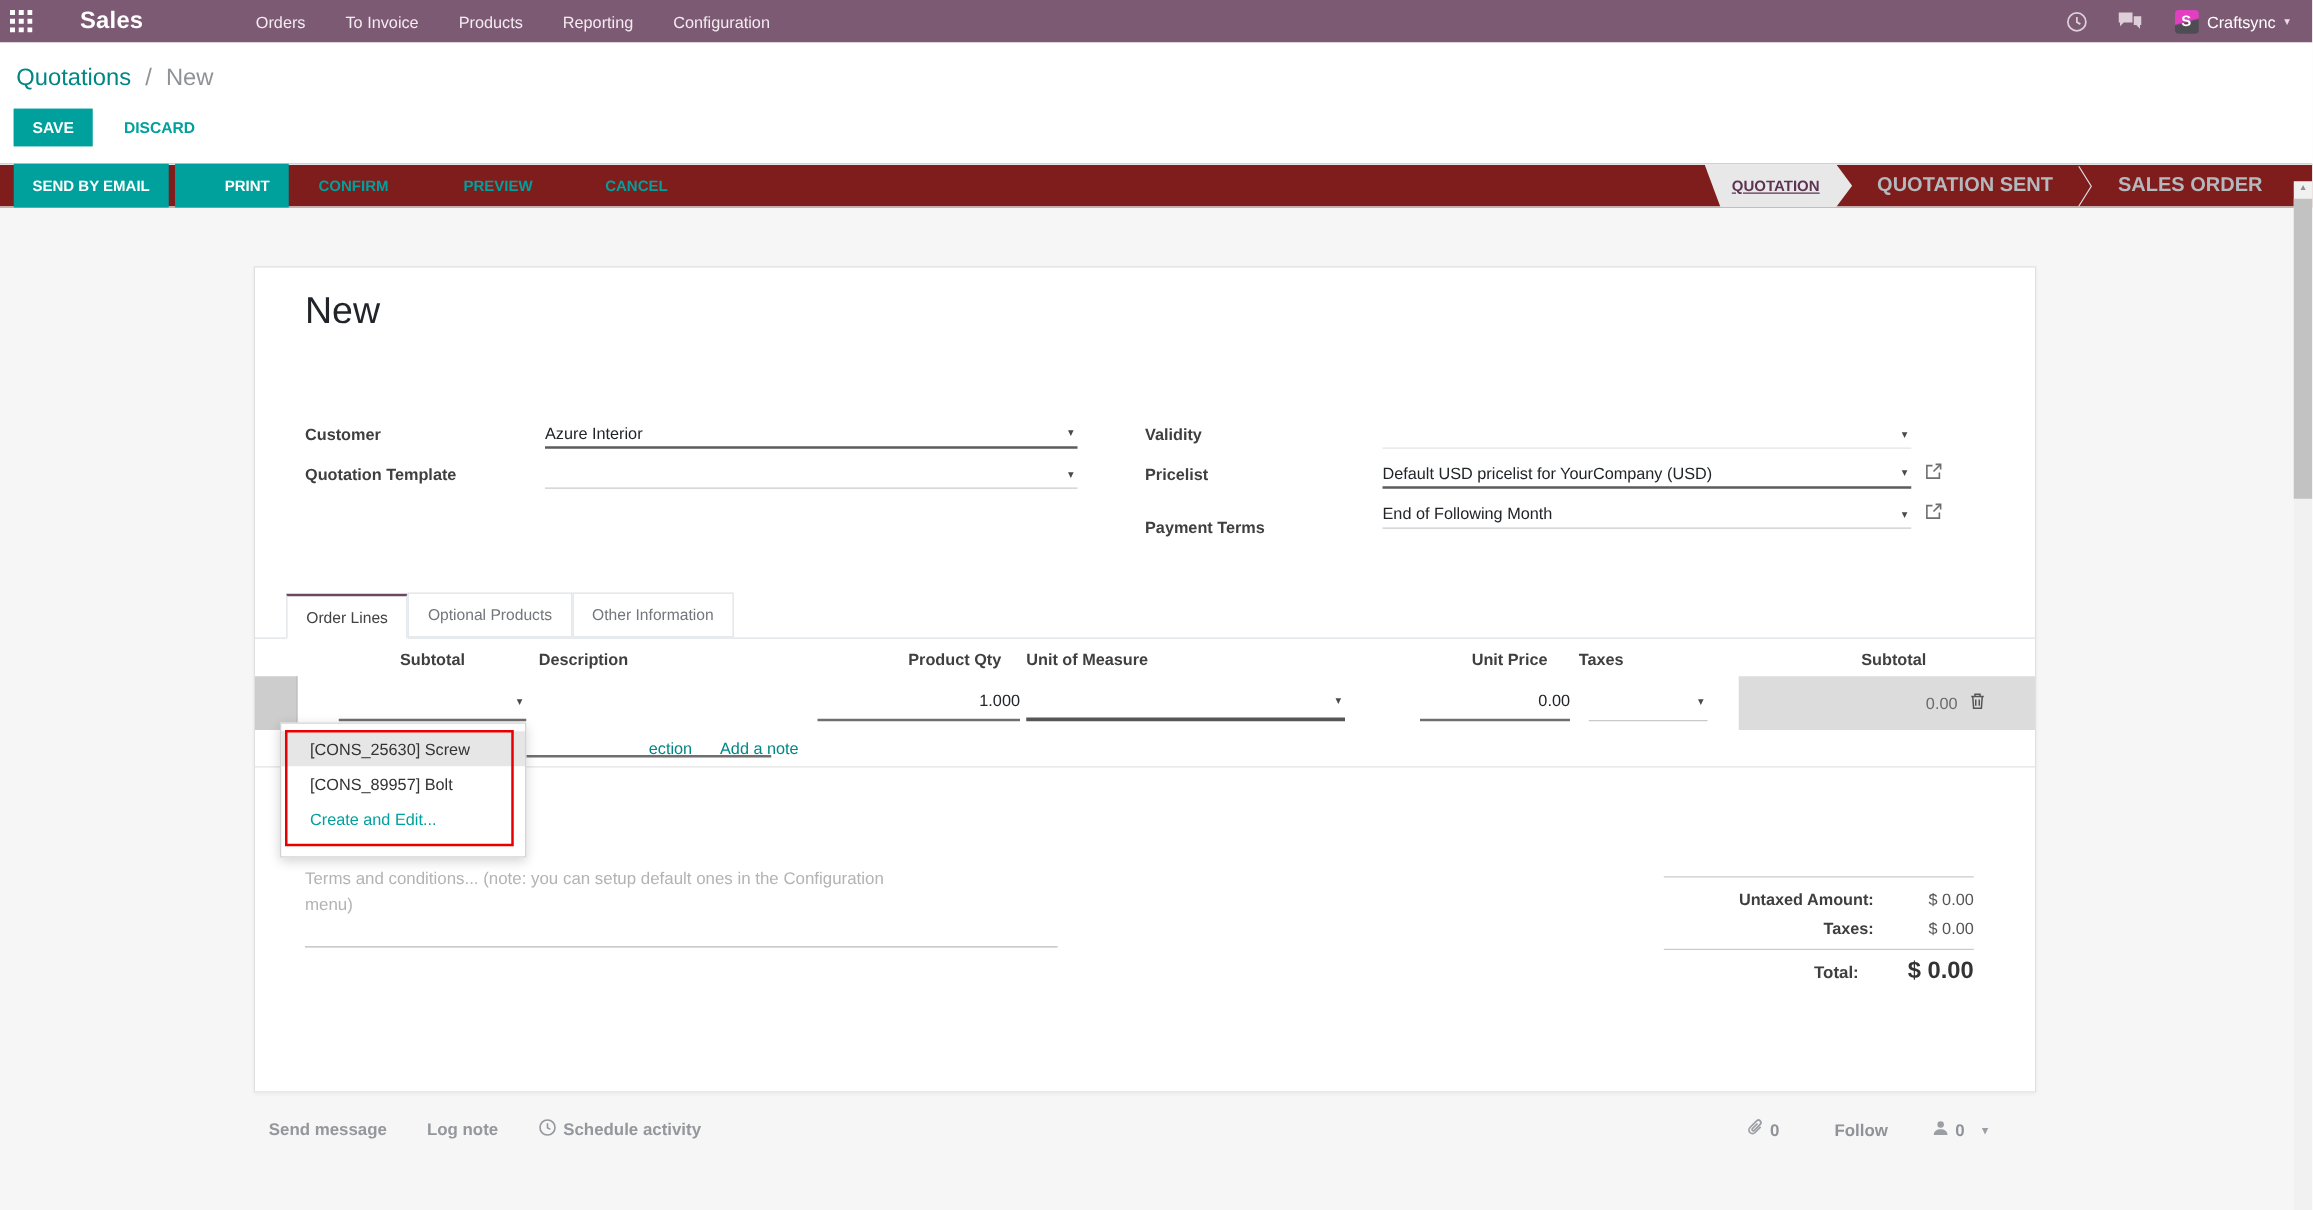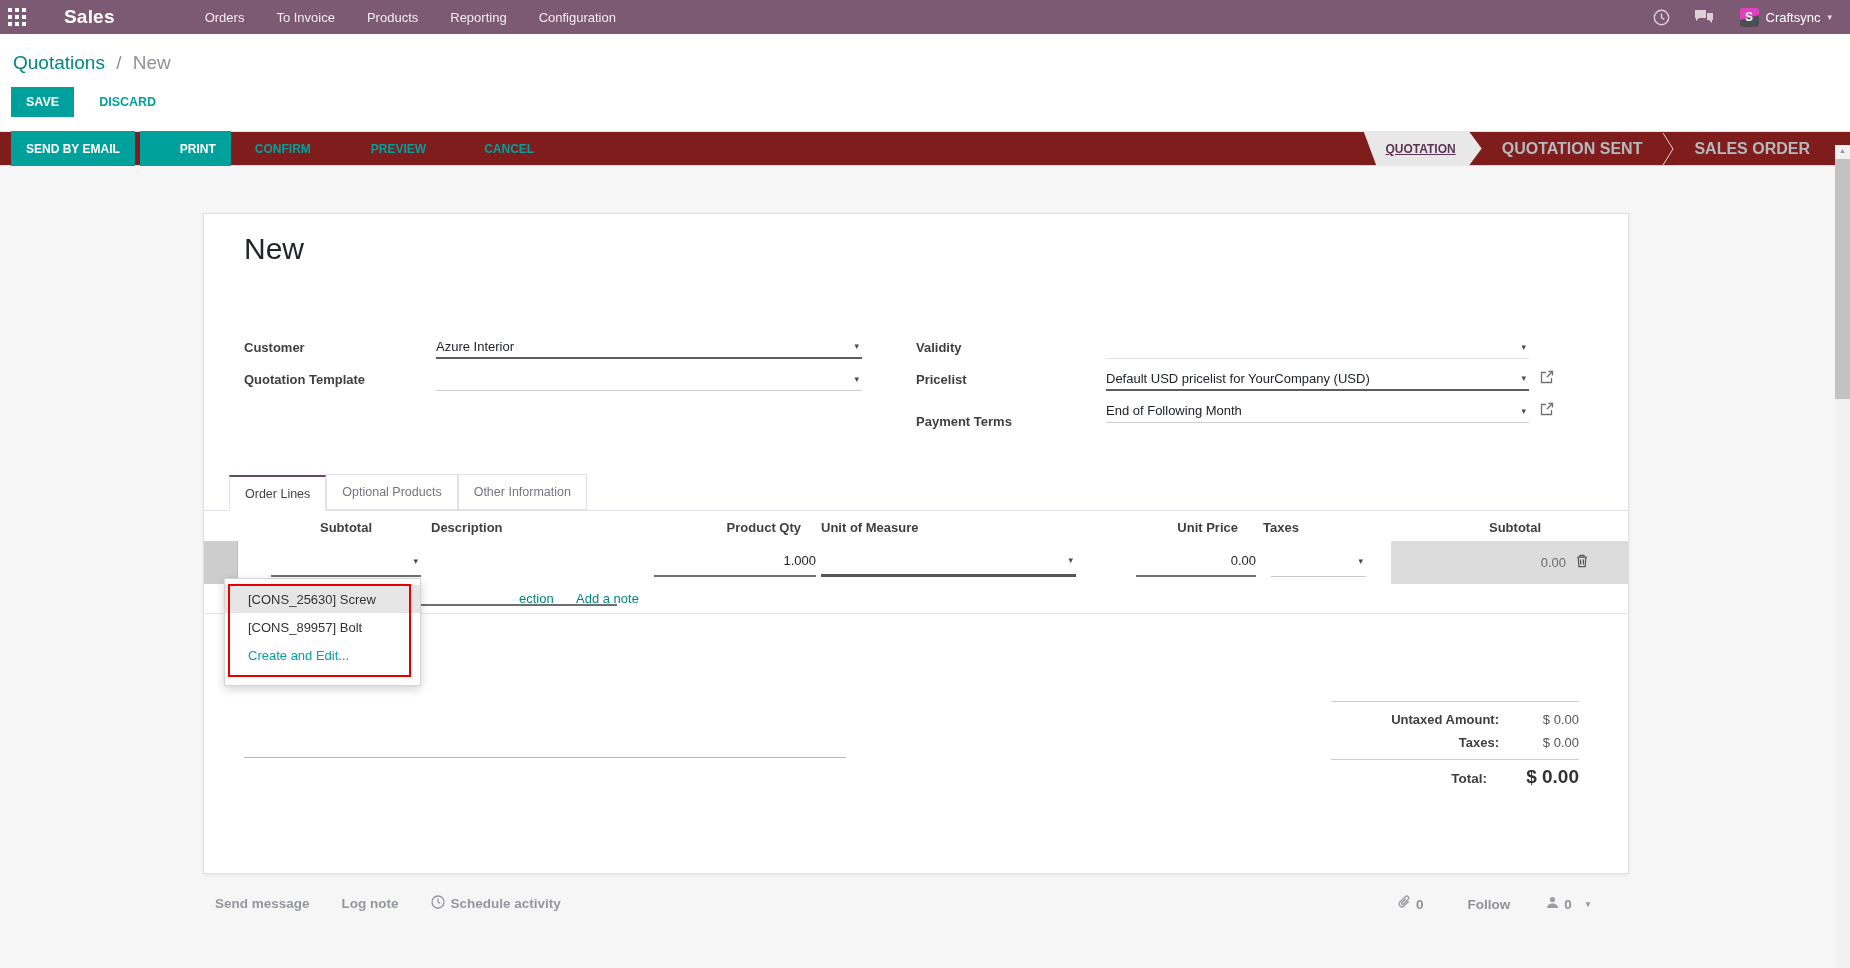--- a/index.html
+++ b/index.html
@@ -290,20 +290,21 @@
     <span class="line-link" style="left:372px;">Add a note</span>
     <div class="table-bottom"></div>
 
     <div class="dropdown">
       <div class="dd-item hl">[CONS_25630] Screw</div>
       <div class="dd-item">[CONS_89957] Bolt</div>
       <div class="dd-item dd-create">Create and Edit...</div>
       <div class="red-box"></div>
     </div>
 
+    <div class="terms">Terms and conditions... (note: you can setup default ones in the Configuration menu)</div>
     <div class="terms-underline"></div>
 
     <div class="totals">
       <div class="tot-row">
         <span class="tot-label">Untaxed Amount:</span>
         <span class="tot-value">$ 0.00</span>
       </div>
       <div class="tot-row">
         <span class="tot-label">Taxes:</span>
         <span class="tot-value">$ 0.00</span>

